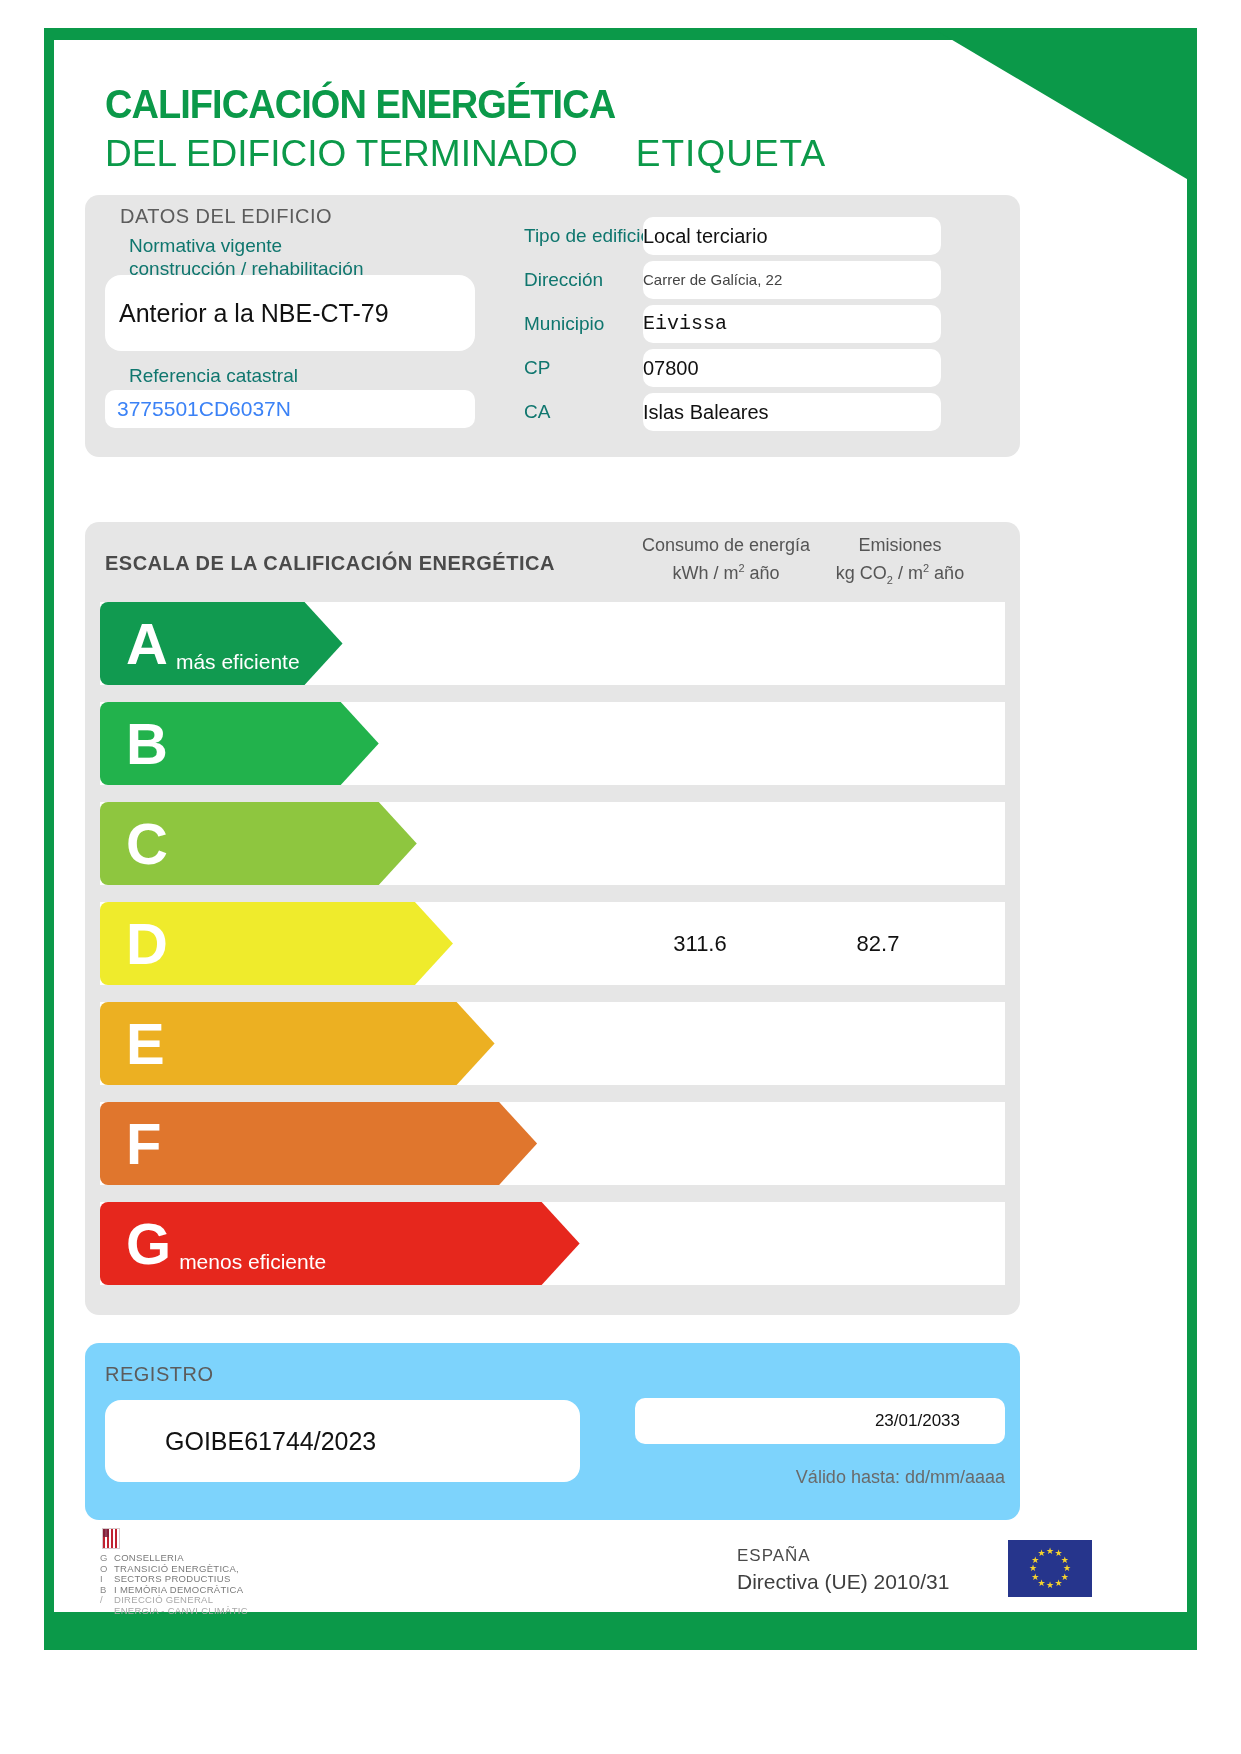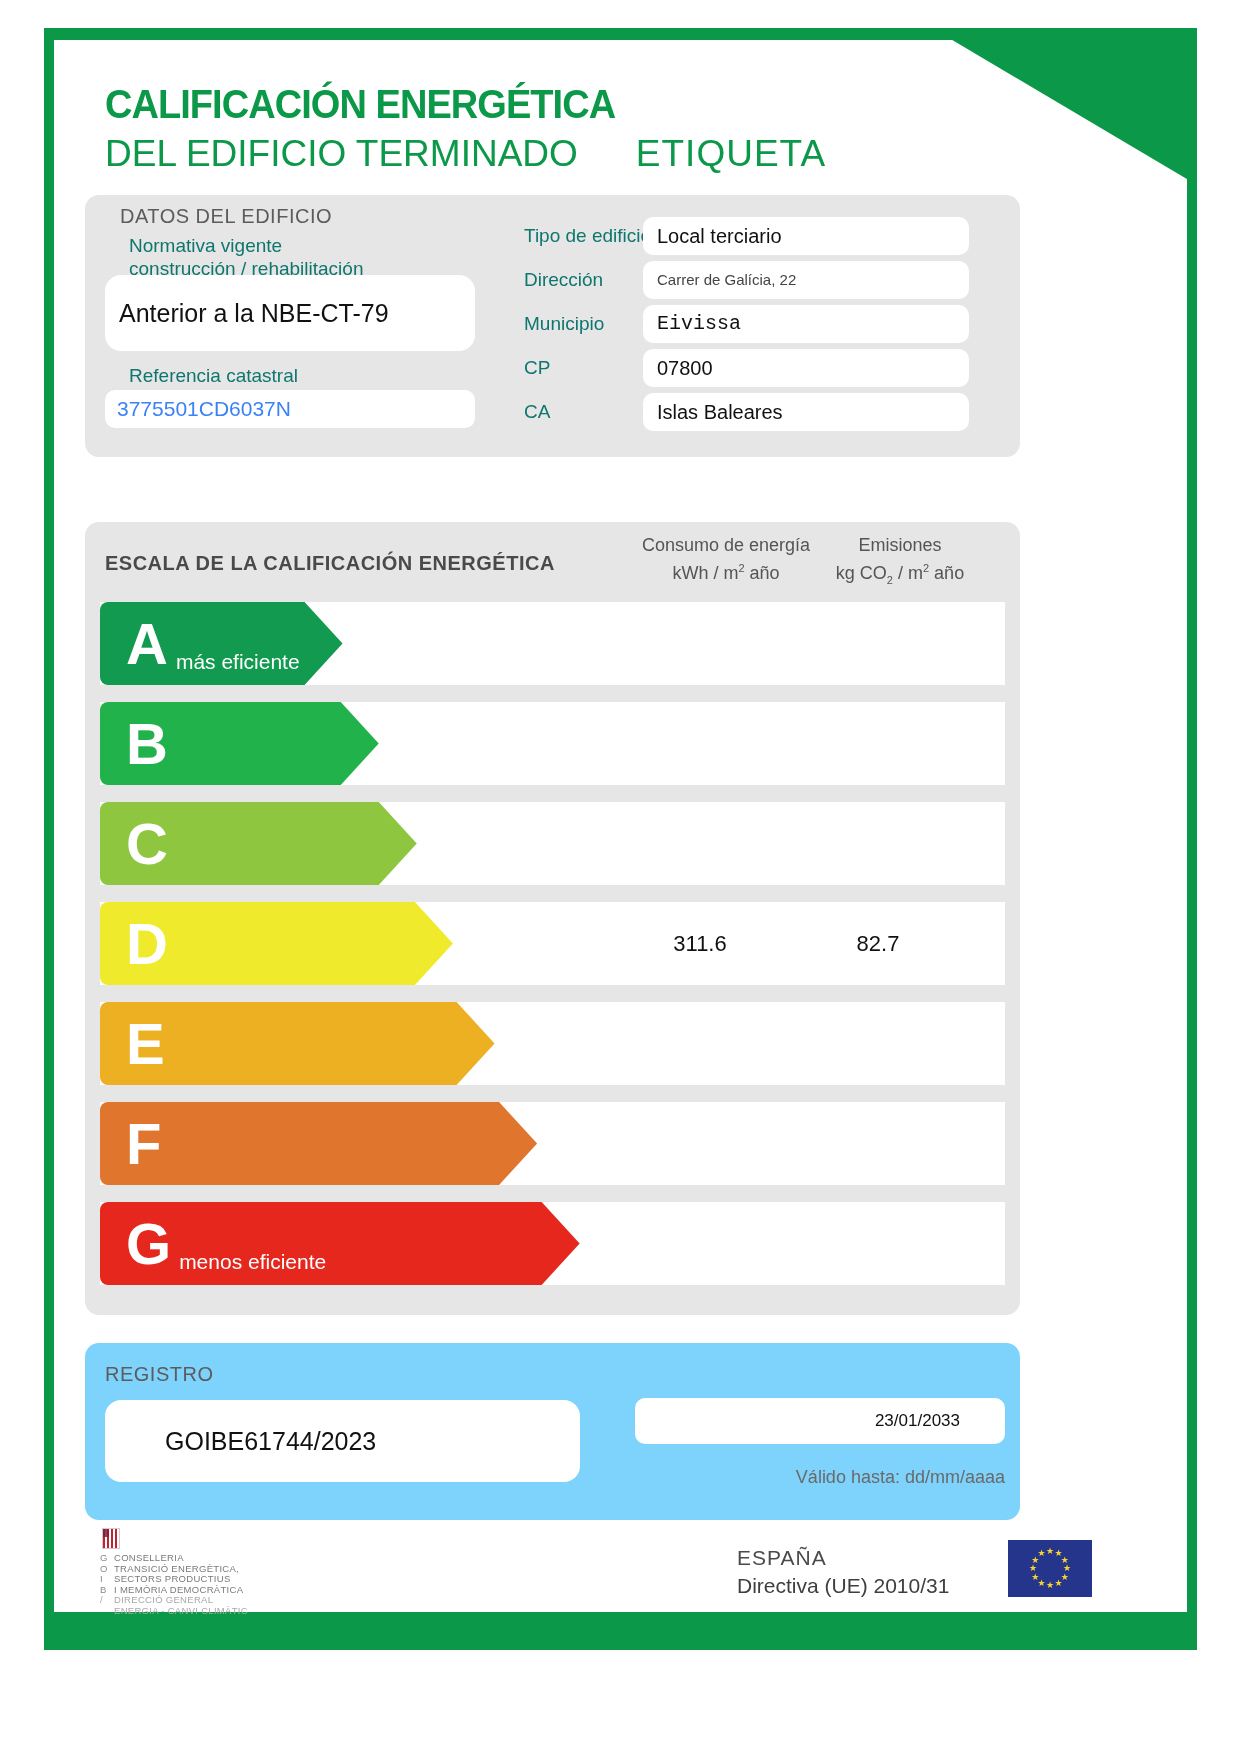--- a/index.html
+++ b/index.html
@@ -28,22 +28,22 @@
   .wbox{position:absolute;background:#fff;border-radius:10px;}
 
   
   .datos{top:195px;height:262px;}
   .lbl{position:absolute;font-size:19px;color:#0f766e;margin-left:24px;}
   .norm-box{left:20px;top:80px;width:370px;height:76px;border-radius:16px;
             font-size:25px;color:#111;line-height:76px;padding-left:14px;box-sizing:border-box;}
   .ref-box{left:20px;top:195px;width:370px;height:38px;font-size:21px;color:#3b82f6;
            line-height:38px;padding-left:12px;box-sizing:border-box;}
   .f-label{left:415px;width:140px;line-height:38px;}
-  .f-box{left:558px;width:326px;height:38px;font-size:20px;color:#111;line-height:38px;
-         padding-left:14px;box-sizing:border-box;}
+  .f-box{left:558px;width:298px;height:38px;font-size:20px;color:#111;line-height:38px;
+         box-sizing:border-box;}
   .f-box.small{font-size:15px;color:#444;}
 
   
   .escala{top:522px;height:793px;}
   .escala-title{left:20px;top:30px;font-weight:bold;color:#4a4a4a;}
   .col-hdr{position:absolute;top:12px;text-align:center;font-size:18px;color:#555;line-height:23px;}
   .col-hdr sup{font-size:11px;}
   .col-hdr sub{font-size:11px;}
   .col-consumo{left:521px;width:240px;}
   .col-emis{left:705px;width:220px;}
@@ -73,21 +73,21 @@
              background:repeating-linear-gradient(90deg,#c02231 0 2px,#fff 2px 4px);
              border:1px solid #d8c9cb;position:relative;}
   .goib-flag::after{content:"";position:absolute;left:0;top:0;width:6px;height:8px;background:#7d1f3a;opacity:.85;}
   .goib-rows{font-size:9.5px;line-height:10.5px;}
   .goib-row{display:flex;}
   .goib-letter{width:14px;color:#8a8a8a;}
   .goib-text{color:#7a7a7a;letter-spacing:.3px;}
   .goib-row.light .goib-text,.goib-row.light .goib-letter{color:#a8a8a8;}
 
   .espana{position:absolute;left:737px;top:1546px;color:#4a4a4a;}
-  .espana .c{font-size:21px;letter-spacing:1px;}
+  .espana .c{font-size:17px;letter-spacing:1px;}
   .espana .d{font-size:21px;margin-top:4px;color:#3f3f3f;}
 
   .eu-flag{position:absolute;left:1008px;top:1540px;width:84px;height:57px;}
 </style>
 </head>
 <body>
 
 <div class="page">
 
   <div class="frame-top"></div>

